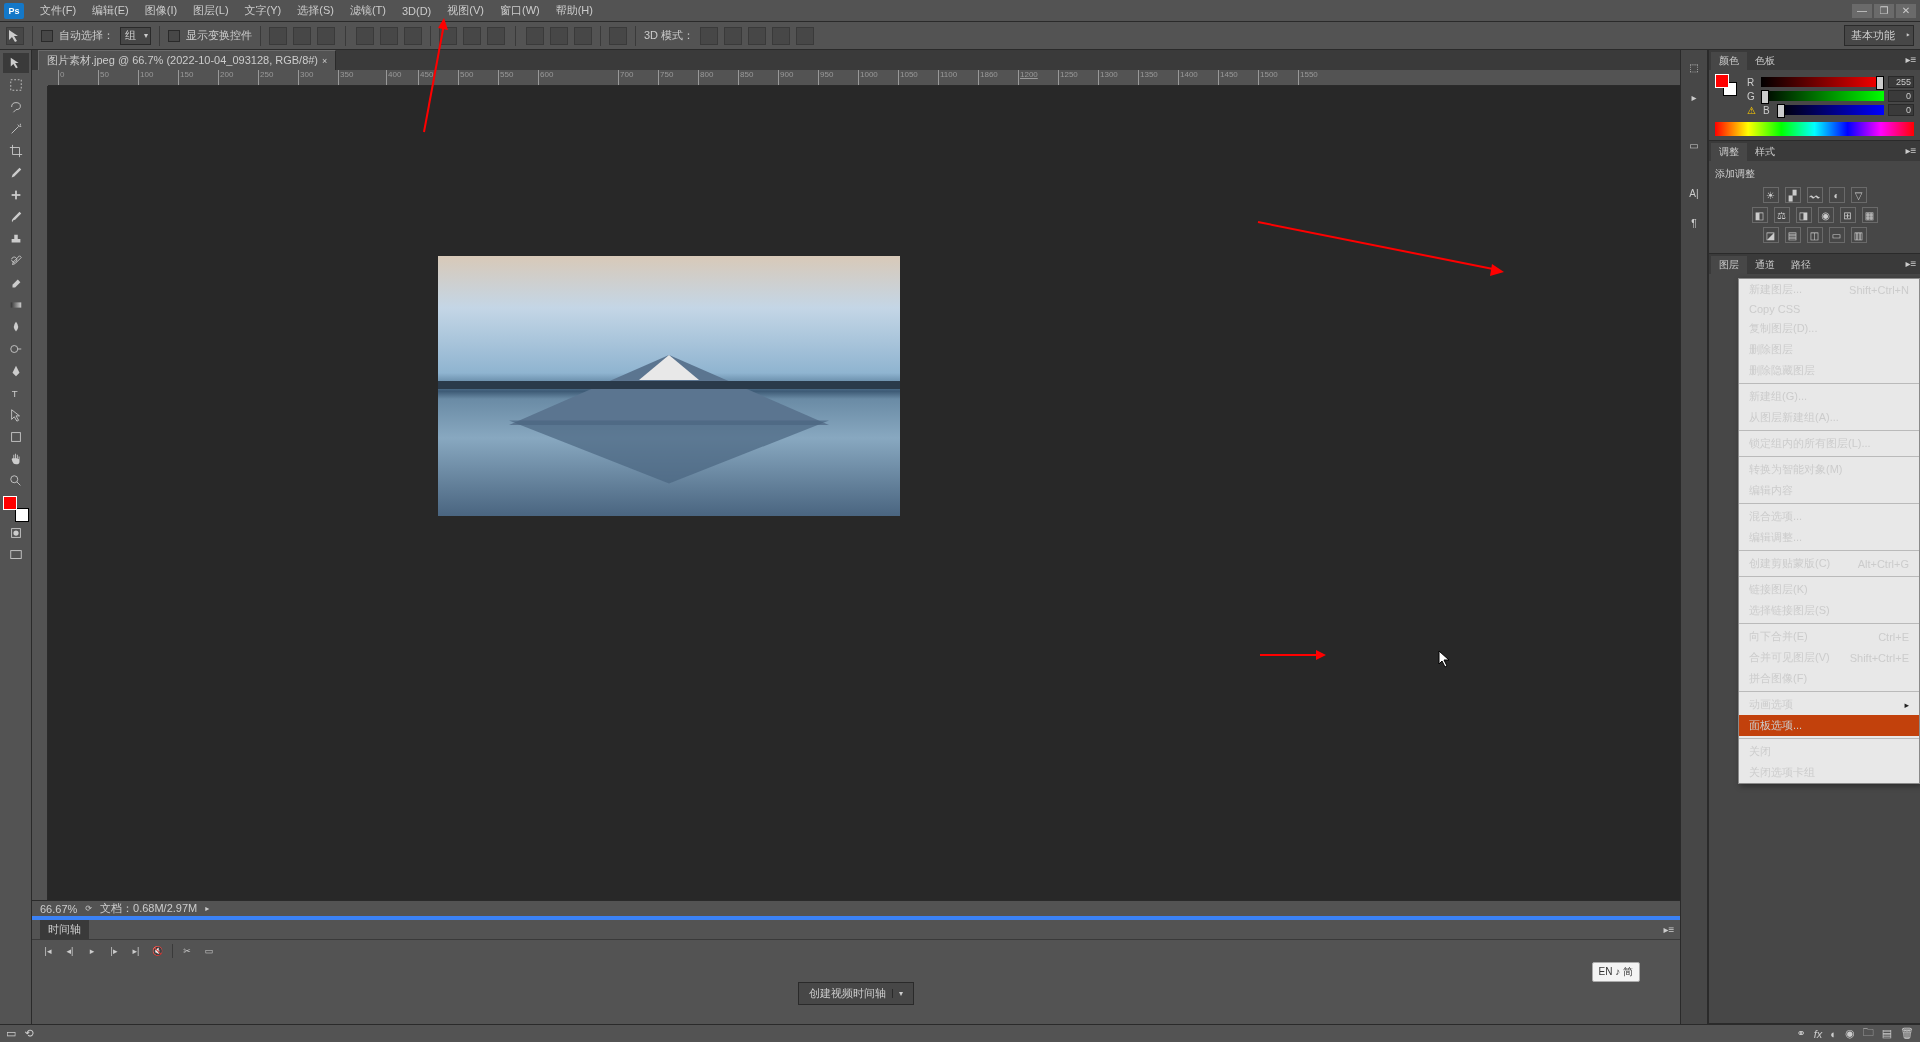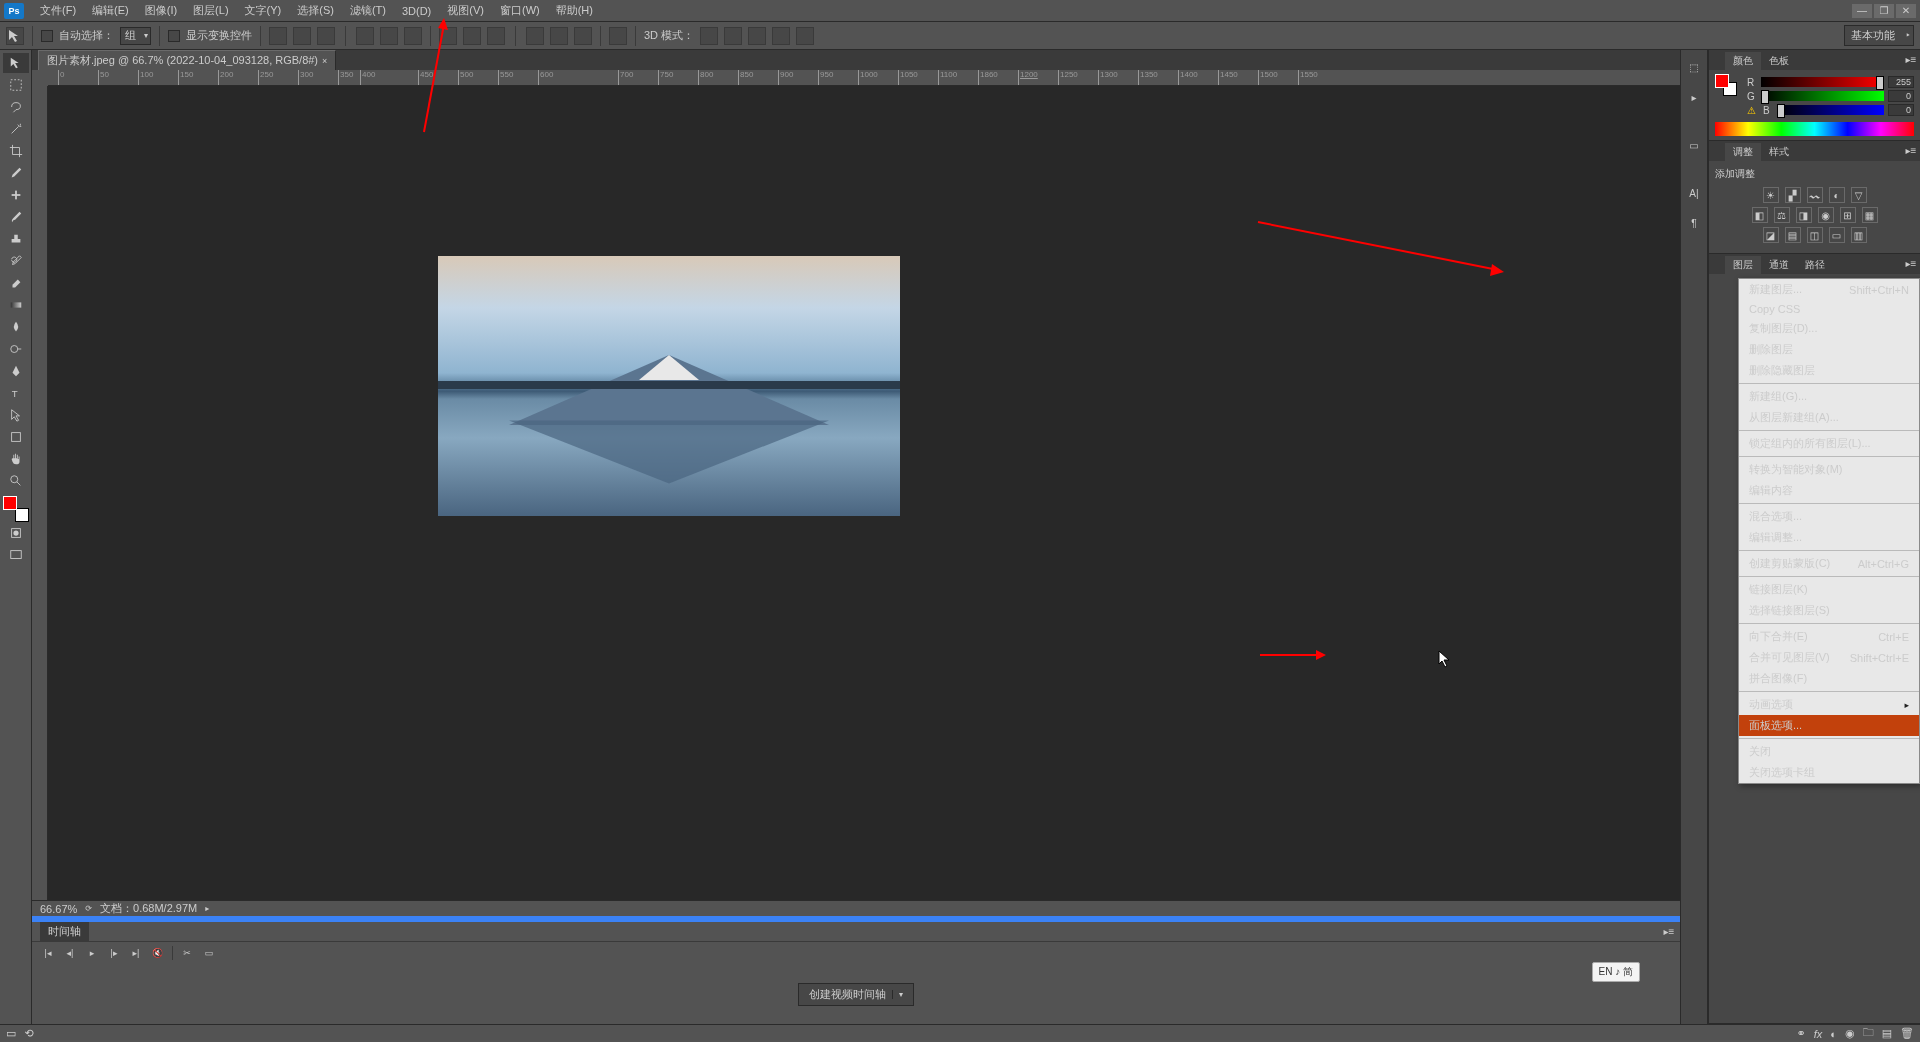--- a/index.html
+++ b/index.html
@@ -37,35 +37,35 @@
 .ruler-v{width:16px;background:#535353;border-right:1px solid #2a2a2a;position:absolute;left:0;top:0;bottom:0;overflow:hidden}
 .canvas-wrap{flex:1;background:#282828;position:relative;margin-left:0;overflow:hidden}
 .canvas-inner{position:absolute;left:16px;top:0;right:0;bottom:0}
 .canvas-img{position:absolute;left:390px;top:170px;width:462px;height:260px;background:linear-gradient(to bottom,#d8c9b8 0%,#c4d6e6 20%,#8fb4d0 45%,#5a7e9b 50%,#3d5a75 52%,#6a8ba5 55%,#88a8c0 70%,#4a6580 100%);overflow:hidden}
 .mountain{position:absolute;left:50%;top:38%;transform:translateX(-50%);width:0;height:0;border-left:160px solid transparent;border-right:160px solid transparent;border-bottom:70px solid #5b7590}
 .mountain:before{content:"";position:absolute;top:0;left:-30px;width:0;height:0;border-left:30px solid transparent;border-right:30px solid transparent;border-bottom:25px solid #e8e8e8}
 .reflection{position:absolute;left:50%;top:62%;transform:translateX(-50%) scaleY(-0.9);width:0;height:0;border-left:160px solid transparent;border-right:160px solid transparent;border-bottom:70px solid #4a6580;opacity:0.7}
 .land{position:absolute;left:0;right:0;top:48%;height:8px;background:#2a3a4a}
 .status-zoom{height:16px;background:#535353;display:flex;align-items:center;padding:0 8px;gap:8px;font-size:10px;border-top:1px solid #2a2a2a}
 .status-zoom .arrow{font-size:8px}
-.timeline-panel{height:108px;background:#535353;border-top:6px solid #3b82f6;display:flex;flex-direction:column}
+.timeline-panel{height:108px;background:#535353;border-top:4px solid #3b82f6;display:flex;flex-direction:column}
 .timeline-tab{height:20px;display:flex;align-items:center;padding:0 8px;border-bottom:1px solid #3a3a3a}
 .timeline-tab span{background:#3a3a3a;padding:2px 8px}
 .timeline-controls{height:22px;display:flex;align-items:center;gap:6px;padding:0 8px}
 .tl-btn{width:16px;height:14px;display:flex;align-items:center;justify-content:center;font-size:9px}
 .timeline-body{flex:1;display:flex;align-items:center;justify-content:center}
 .tl-create{background:#474747;border:1px solid #2a2a2a;padding:3px 10px;display:flex;align-items:center;gap:6px}
 .tl-create .dd{border-left:1px solid #2a2a2a;padding-left:6px;font-size:8px}
 .tl-opts-icon{position:absolute;right:4px;top:2px;width:14px;height:14px;display:flex;align-items:center;justify-content:center;font-size:10px}
 .bottombar{height:18px;background:#535353;position:absolute;bottom:0;left:0;right:0;border-top:1px solid #2a2a2a;display:flex;align-items:center;padding:0 6px;gap:8px}
 .right-panels{width:212px;background:#474747;display:flex;flex-direction:column;border-left:1px solid #2a2a2a;position:relative}
 .mini-icons{width:28px;background:#474747;border-left:1px solid #2a2a2a;border-right:1px solid #2a2a2a;display:flex;flex-direction:column;align-items:center;padding-top:8px;gap:12px}
 .mini-icons div{width:18px;height:18px;display:flex;align-items:center;justify-content:center;font-size:10px}
 .panel-section{border-bottom:1px solid #2a2a2a}
-.panel-tabs{height:20px;background:#3a3a3a;display:flex;align-items:flex-end;padding-left:16px;position:relative}
+.panel-tabs{height:20px;background:#3a3a3a;display:flex;align-items:flex-end;padding-left:2px;position:relative}
 .ptab{padding:2px 8px;font-size:10px}
 .ptab.act{background:#474747}
 .panel-menu-btn{position:absolute;right:2px;top:2px;width:14px;height:14px;display:flex;align-items:center;justify-content:center;font-size:10px;cursor:pointer}
 .color-panel{padding:4px 6px}
 .color-row{display:flex;align-items:center;gap:4px;margin:2px 0}
 .color-row .lbl{width:10px;font-size:10px}
 .color-row .slider{flex:1;height:10px;position:relative}
 .color-row .slider.red{background:linear-gradient(to right,#000,#f00)}
 .color-row .slider.green{background:linear-gradient(to right,#000,#0f0)}
 .color-row .slider.blue{background:linear-gradient(to right,#000,#00f)}
@@ -302,21 +302,21 @@
     </div>
     <div class="ruler-h" id="rulerH">
         <div class="tick" style="left: 10px;">0</div>
         <div class="tick" style="left: 50px;">50</div>
         <div class="tick" style="left: 90px;">100</div>
         <div class="tick" style="left: 130px;">150</div>
         <div class="tick" style="left: 170px;">200</div>
         <div class="tick" style="left: 210px;">250</div>
         <div class="tick" style="left: 250px;">300</div>
         <div class="tick" style="left: 290px;">350</div>
-        <div class="tick" style="left: 312px;">400</div>
+        <div class="tick" style="left: 338px;">400</div>
         <div class="tick" style="left: 370px;">450</div>
         <div class="tick" style="left: 410px;">500</div>
         <div class="tick" style="left: 450px;">550</div>
         <div class="tick" style="left: 490px;">600</div>
         <div class="tick" style="left: 530px; margin-top: 36px;">650</div>
         <div class="tick" style="left: 570px;">700</div>
         <div class="tick" style="left: 610px;">750</div>
         <div class="tick" style="left: 650px;">800</div>
         <div class="tick" style="left: 690px;">850</div>
         <div class="tick" style="left: 730px;">900</div>

